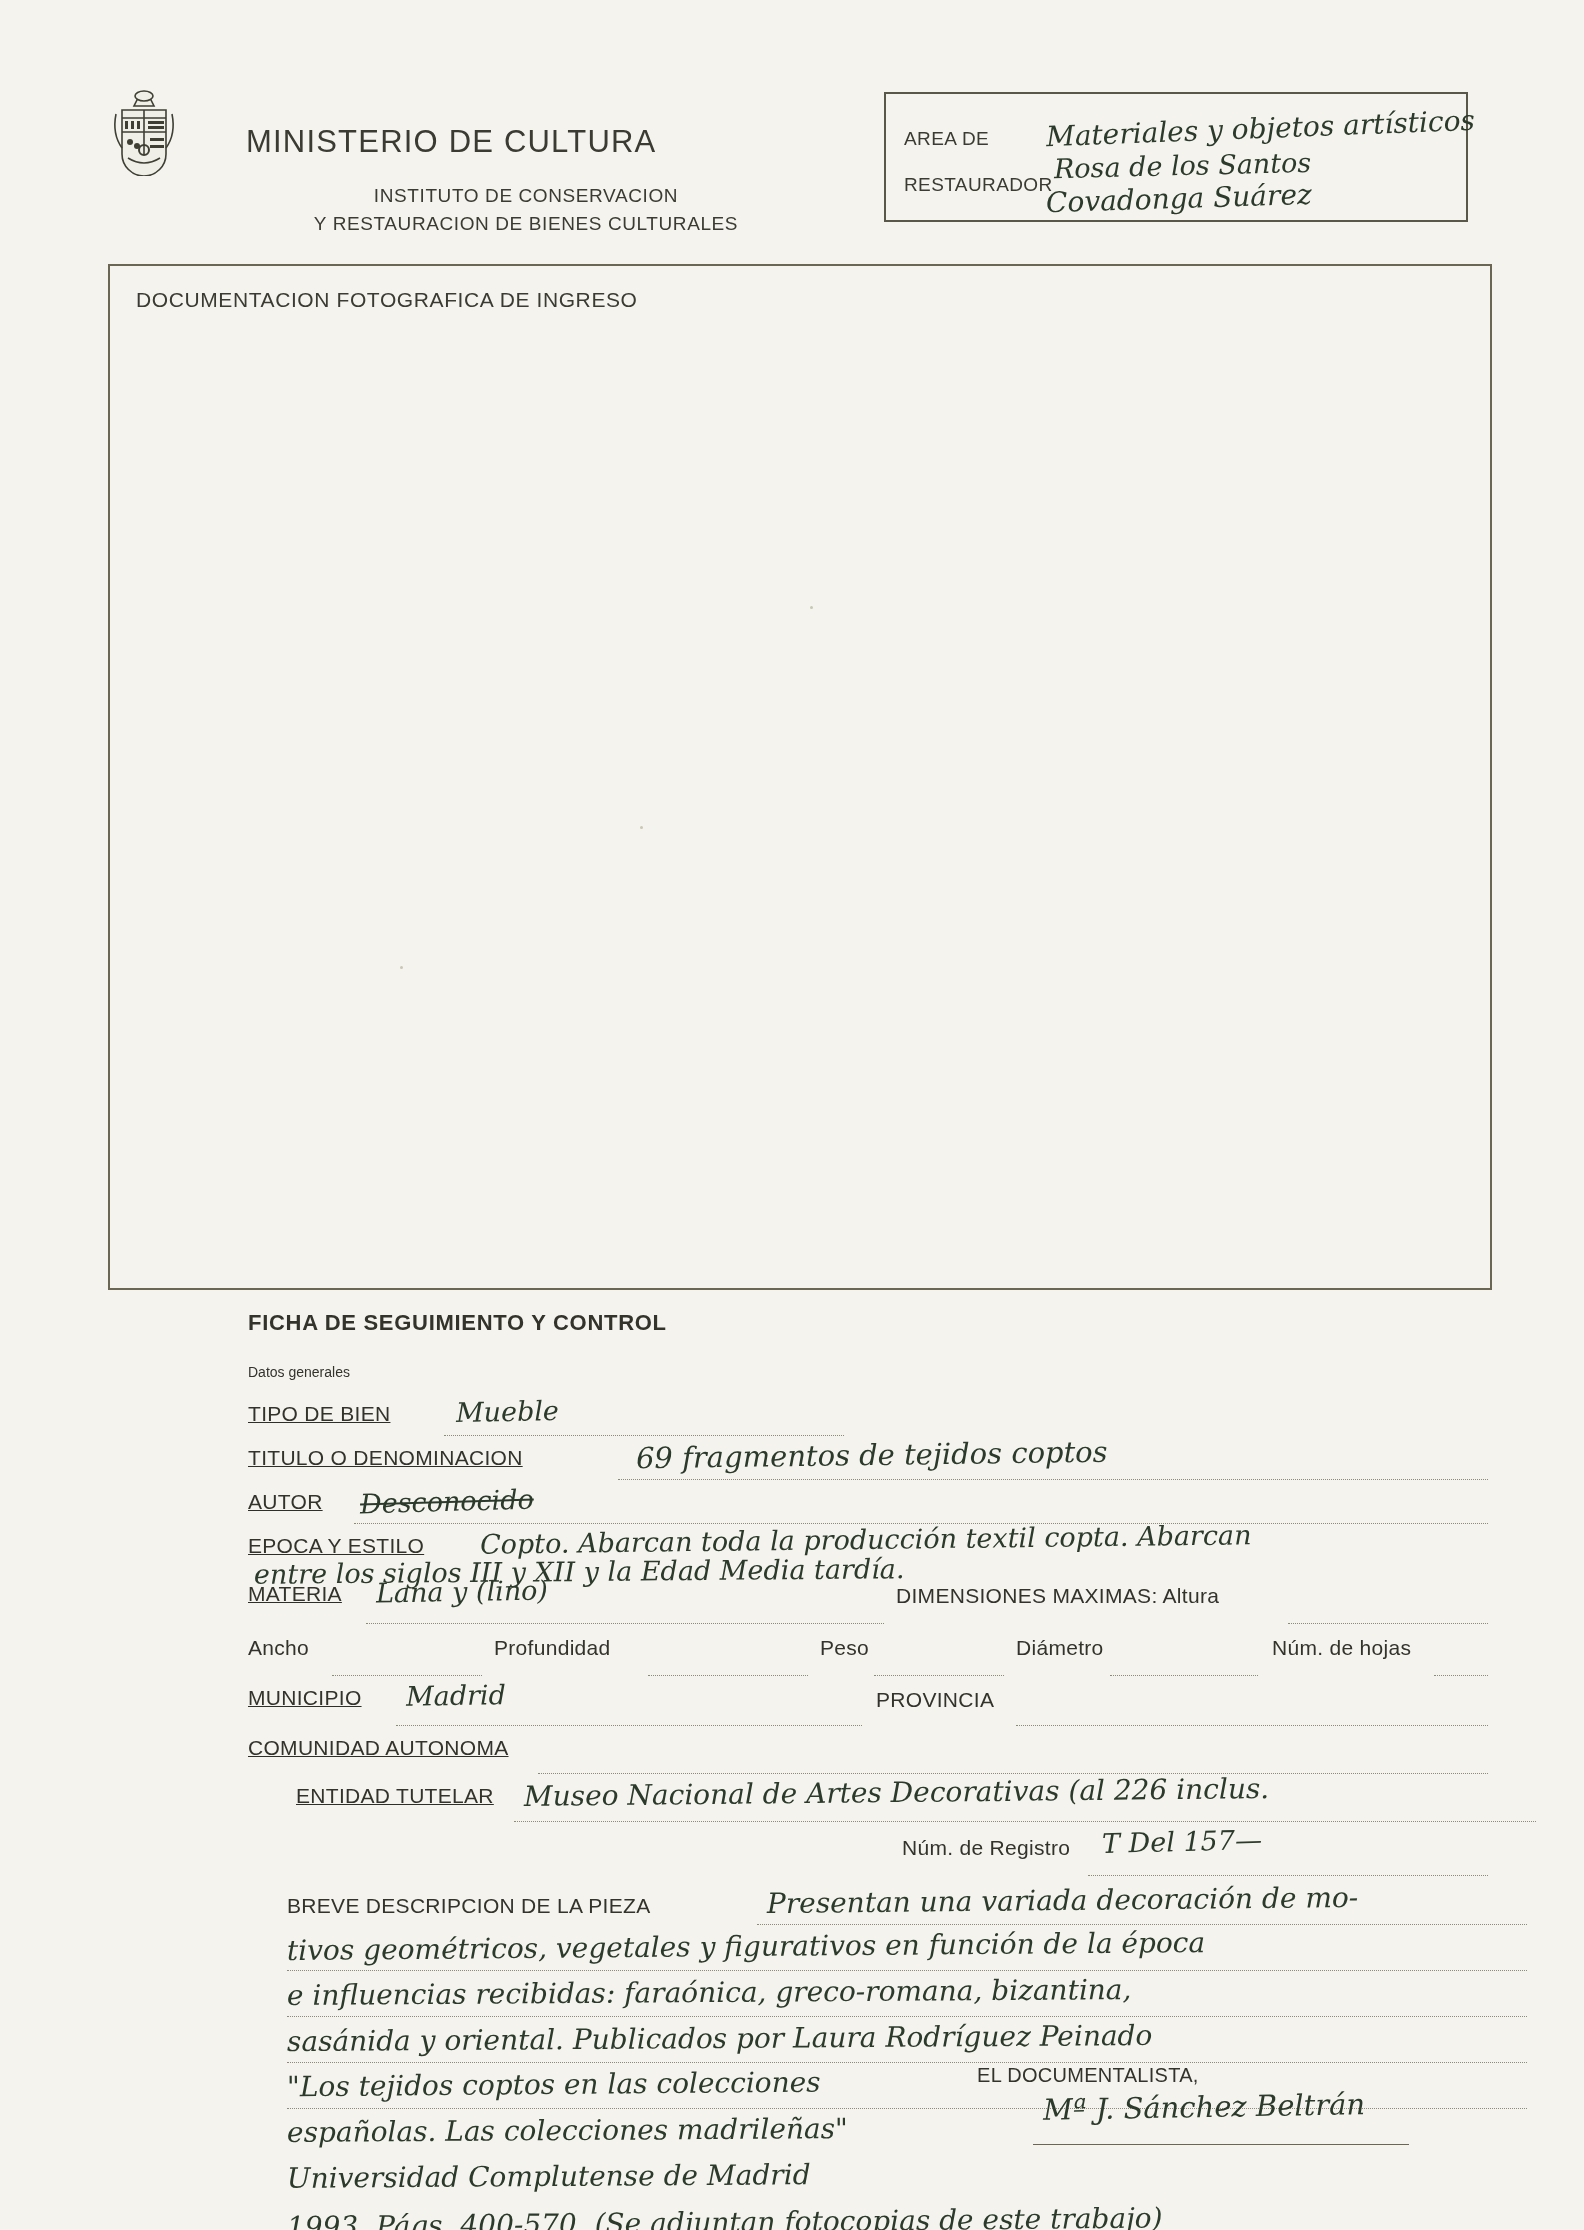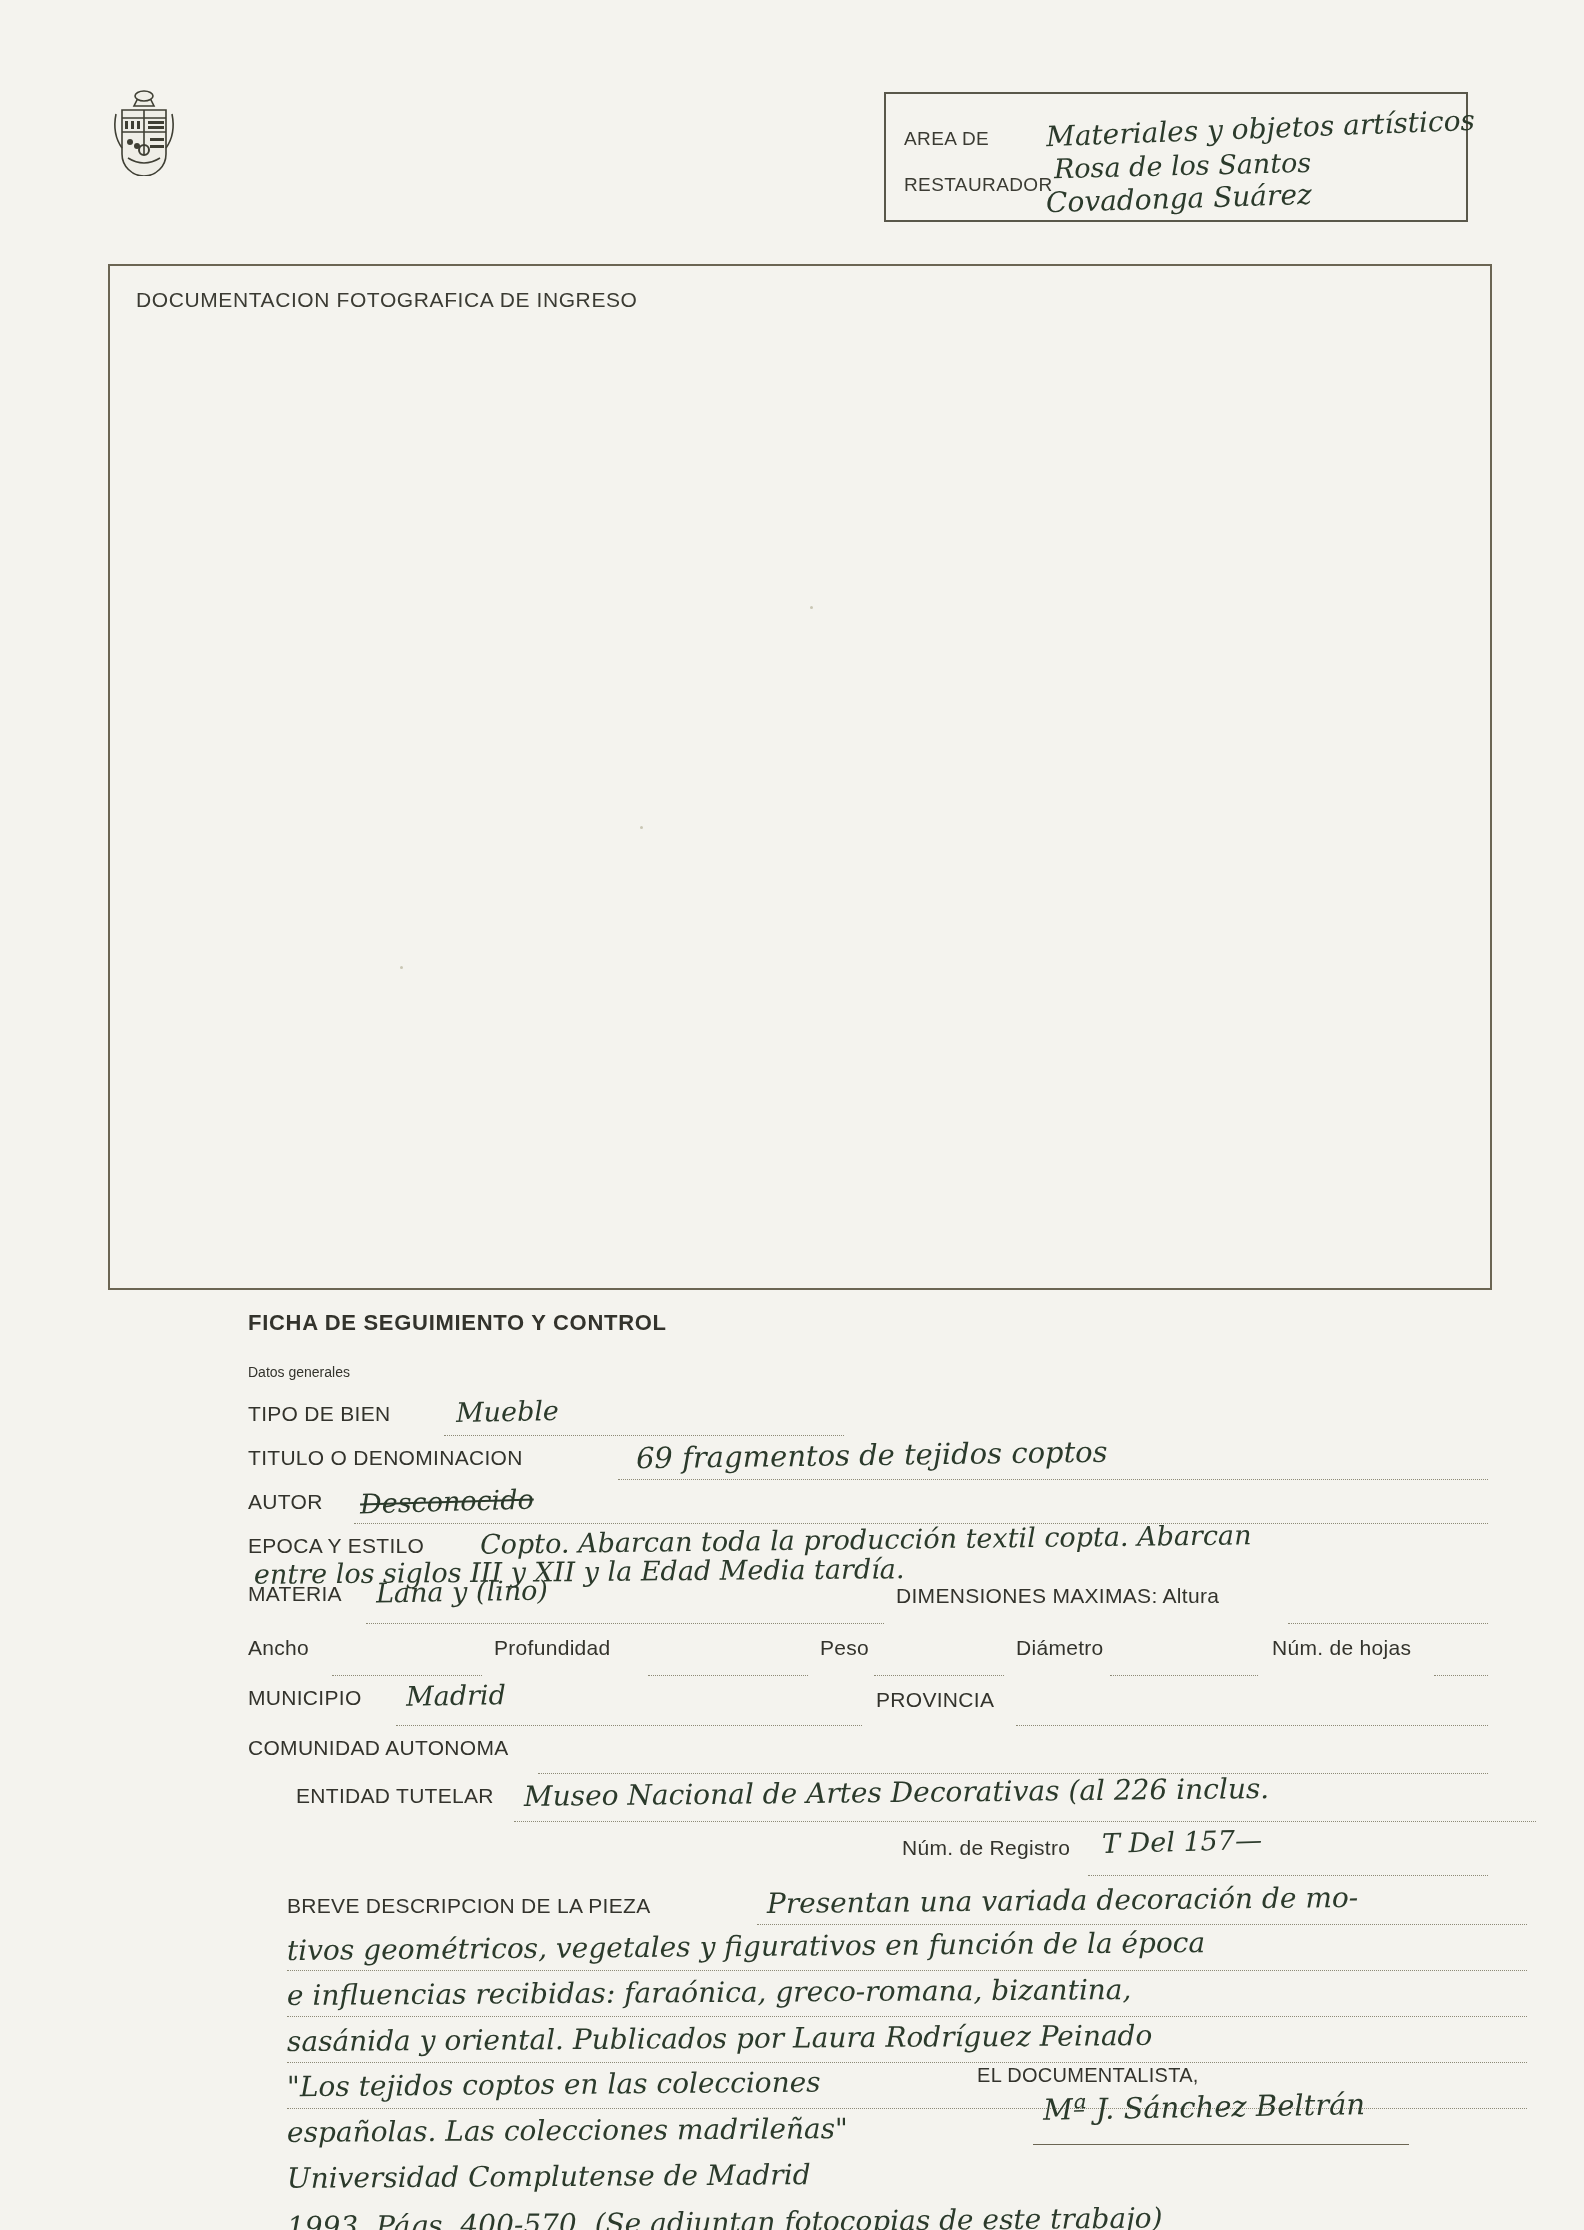--- a/index.html
+++ b/index.html
@@ -57,21 +57,21 @@
     position:absolute; left:26px; top:22px; font-size:21px;
     letter-spacing:0.6px; color:#3b3b33;
   }
   .speck { position:absolute; width:3px; height:3px; background:#c9c6b4; border-radius:50%; }
 
   
   .form { position:absolute; left:248px; top:1310px; width:1240px; }
   .form-title { font-size:22px; font-weight:bold; letter-spacing:0.7px; color:#33332c; }
   .form-sub { margin-top:28px; font-size:14px; font-weight:normal; color:#33332c; }
 
-  .row { position:relative; height:46px; }
+  .row { position:relative; height:46px;text-decoration:underline; }
   .lab { font-size:21px; color:#33332c; letter-spacing:0.3px; }
   .line {
     position:absolute; bottom:10px; height:0; border-bottom:1px dotted #8d8a77;
   }
   .hwf {
     position:absolute; font-family:"DejaVu Serif", serif; font-style:italic;
     color:#2b3a2b; white-space:nowrap;
   }
 
   
@@ -107,20 +107,27 @@
             <rect x="40" y="38" width="16" height="3"></rect>
           <circle cx="22" cy="54" r="3"></circle>
             <circle cx="29" cy="58" r="3"></circle>
           <rect x="42" y="50" width="14" height="3"></rect>
             <rect x="42" y="57" width="14" height="3"></rect>
           <circle cx="36" cy="62" r="5" fill="none" stroke="#3f3f34" stroke-width="2"></circle>
         </g>
       </svg>
     </div>
 
+    <div class="ministry">
+      <div class="m1">MINISTERIO DE CULTURA</div>
+      <div class="m2">
+        <div>INSTITUTO DE CONSERVACION</div>
+        <div>Y RESTAURACION DE BIENES CULTURALES</div>
+      </div>
+    </div>
 
     <div class="areabox">
       <div class="lbl lbl-area">AREA DE</div>
       <div class="lbl lbl-rest">RESTAURADOR</div>
       <div class="hand hw1">Materiales y objetos artísticos</div>
       <div class="hand hw2">Rosa de los Santos</div>
       <div class="hand hw3">Covadonga Suárez</div>
     </div>
   </div>
 

